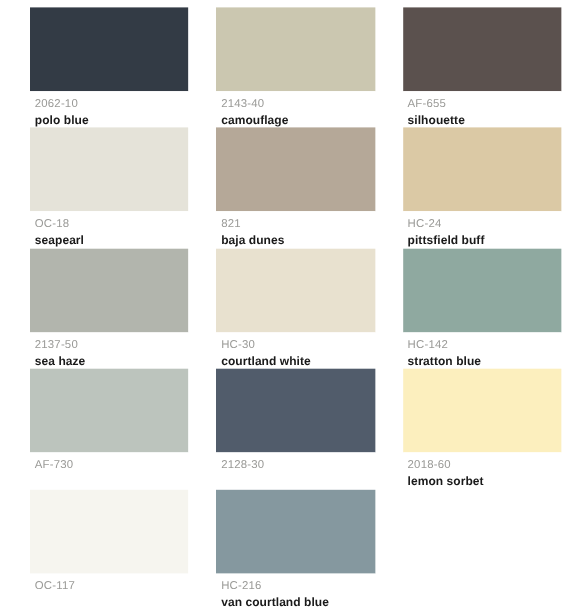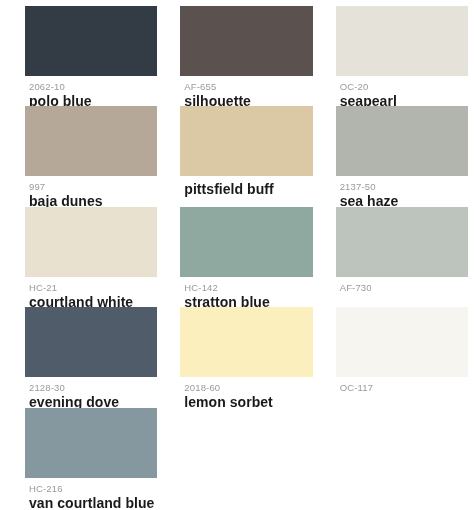--- a/index.html
+++ b/index.html
@@ -47,99 +47,106 @@
   }
   .swatch-code {
     font-size: 9.5px;
     line-height: 12px;
     color: #9a9a97;
     letter-spacing: 0.15px;
     white-space: nowrap;
     font-weight: normal;
   }
   .swatch-name {
-    font-size: 14px;
+    font-size: 10px;
     line-height: 14px;
     color: #1a1a1a;
     font-weight: bold;
     letter-spacing: 0.05px;
     white-space: nowrap;
     margin-top: 1px;
   }
 </style>
 </head>
 <body>
 
 <div id="palette-grid">
     <div class="swatch-card">
       <div class="swatch-chip" style="background-color: rgb(51, 59, 69);"></div>
       <div class="swatch-meta">
         <div class="swatch-code">2062-10</div>
         <div class="swatch-name">polo blue</div>
       </div>
     </div>
     <div class="swatch-card">
+      <div class="swatch-chip" style="background-color: rgb(203, 199, 176);"></div>
+      <div class="swatch-meta">
+        <div class="swatch-code">2143-40</div>
+        <div class="swatch-name">camouflage</div>
+      </div>
+    </div>
+    <div class="swatch-card">
       <div class="swatch-chip" style="background-color: rgb(91, 81, 78);"></div>
       <div class="swatch-meta">
         <div class="swatch-code">AF-655</div>
         <div class="swatch-name">silhouette</div>
       </div>
     </div>
     <div class="swatch-card">
       <div class="swatch-chip" style="background-color: rgb(229, 227, 217);"></div>
       <div class="swatch-meta">
-        <div class="swatch-code">OC-20</div>
+        <div class="swatch-code">OC-18</div>
         <div class="swatch-name">seapearl</div>
       </div>
     </div>
     <div class="swatch-card">
       <div class="swatch-chip" style="background-color: rgb(181, 168, 152);"></div>
       <div class="swatch-meta">
-        <div class="swatch-code">997</div>
+        <div class="swatch-code">821</div>
         <div class="swatch-name">baja dunes</div>
       </div>
     </div>
     <div class="swatch-card">
       <div class="swatch-chip" style="background-color: rgb(219, 201, 165);"></div>
       <div class="swatch-meta">
+        <div class="swatch-code">HC-24</div>
         <div class="swatch-name">pittsfield buff</div>
       </div>
     </div>
     <div class="swatch-card">
       <div class="swatch-chip" style="background-color: rgb(178, 181, 173);"></div>
       <div class="swatch-meta">
         <div class="swatch-code">2137-50</div>
         <div class="swatch-name">sea haze</div>
       </div>
     </div>
     <div class="swatch-card">
       <div class="swatch-chip" style="background-color: rgb(232, 225, 207);"></div>
       <div class="swatch-meta">
-        <div class="swatch-code">HC-21</div>
+        <div class="swatch-code">HC-30</div>
         <div class="swatch-name">courtland white</div>
       </div>
     </div>
     <div class="swatch-card">
       <div class="swatch-chip" style="background-color: rgb(143, 169, 160);"></div>
       <div class="swatch-meta">
         <div class="swatch-code">HC-142</div>
         <div class="swatch-name">stratton blue</div>
       </div>
     </div>
     <div class="swatch-card">
       <div class="swatch-chip" style="background-color: rgb(188, 196, 189);"></div>
       <div class="swatch-meta">
         <div class="swatch-code">AF-730</div>
       </div>
     </div>
     <div class="swatch-card">
       <div class="swatch-chip" style="background-color: rgb(81, 92, 107);"></div>
       <div class="swatch-meta">
         <div class="swatch-code">2128-30</div>
-        <div class="swatch-name">evening dove</div>
       </div>
     </div>
     <div class="swatch-card">
       <div class="swatch-chip" style="background-color: rgb(252, 239, 190);"></div>
       <div class="swatch-meta">
         <div class="swatch-code">2018-60</div>
         <div class="swatch-name">lemon sorbet</div>
       </div>
     </div>
     <div class="swatch-card">

